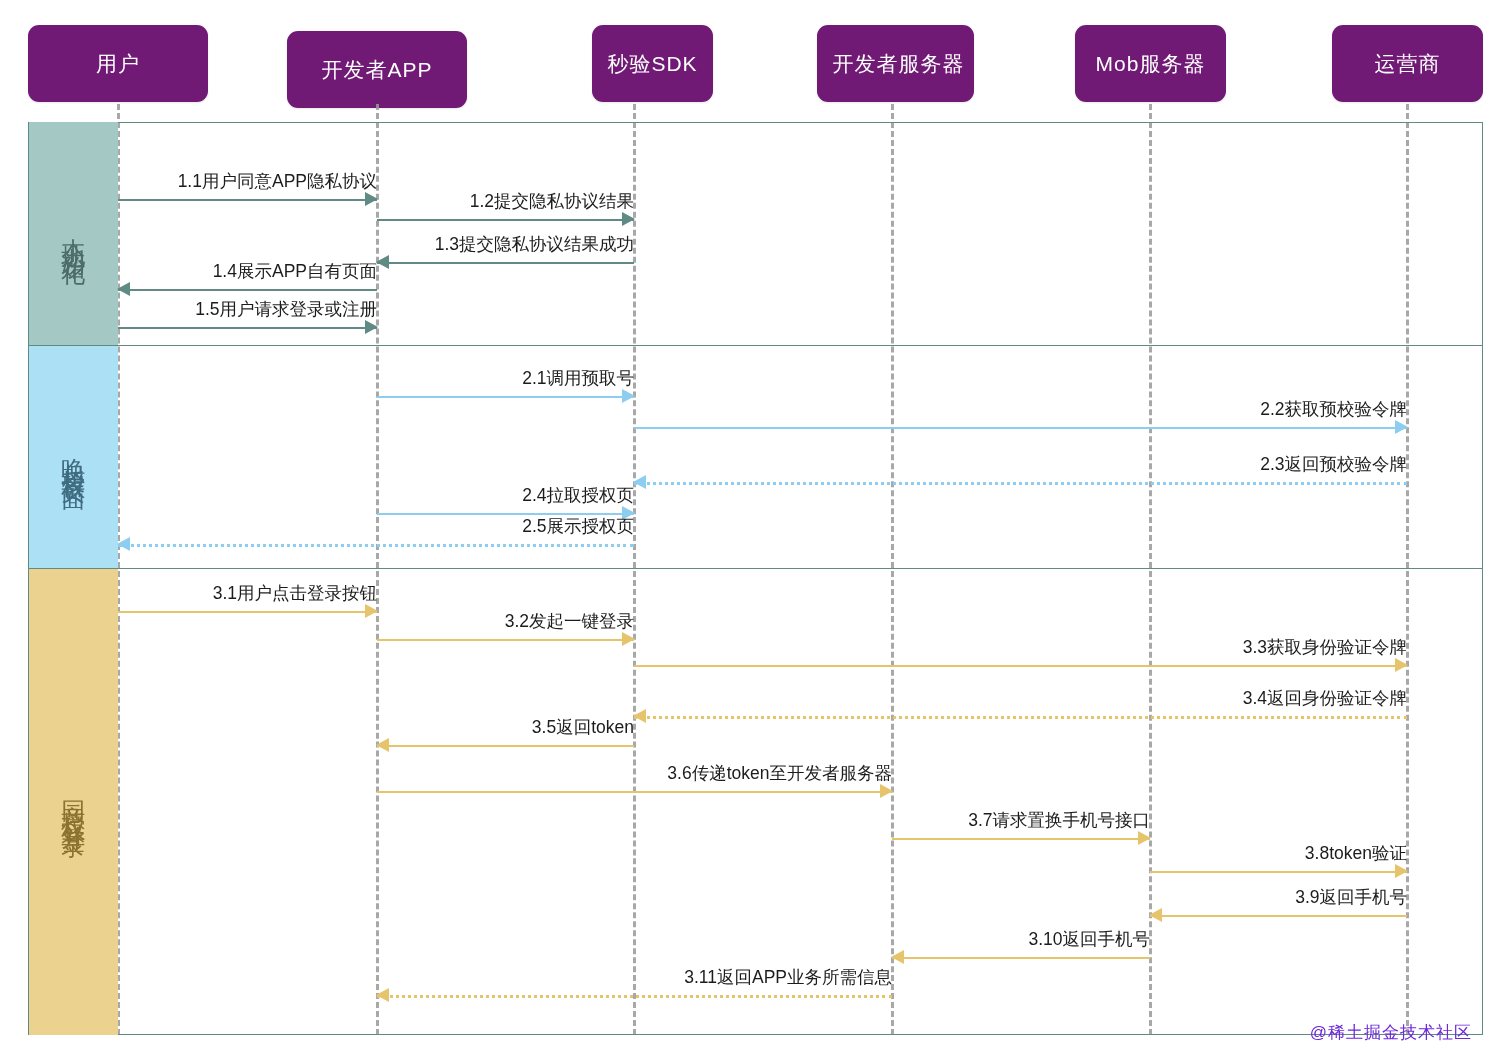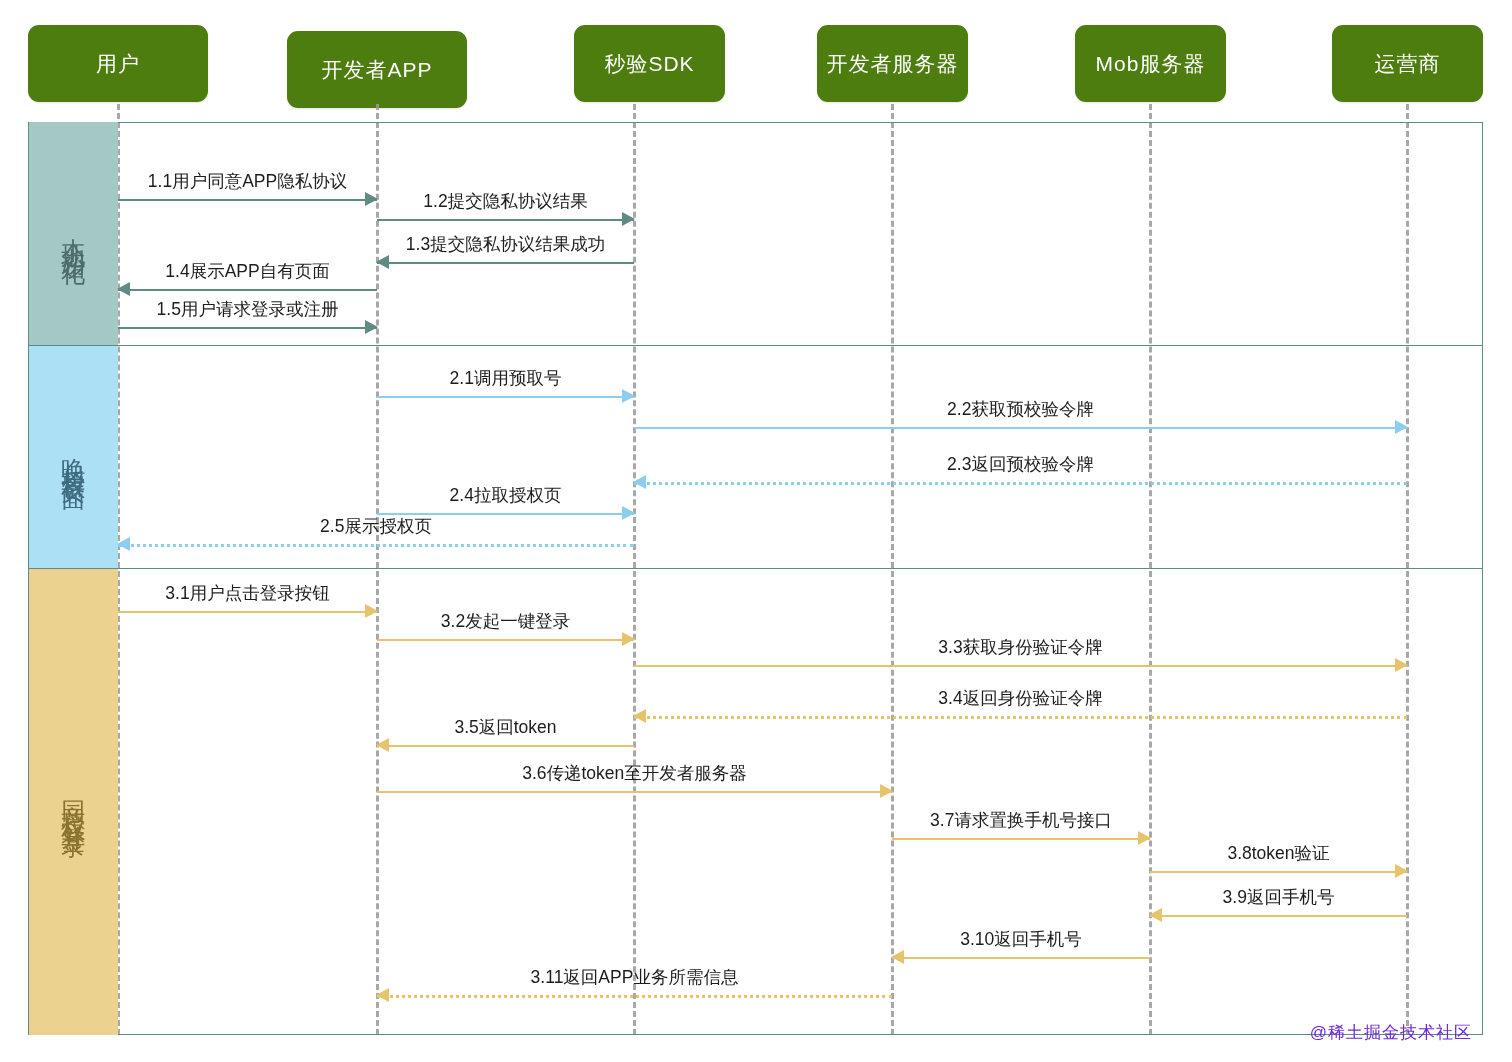--- a/index.html
+++ b/index.html
@@ -5,21 +5,21 @@
 <style>
   html,body{margin:0;padding:0;background:#ffffff;}
   body{width:1512px;height:1062px;position:relative;
        font-family:"Liberation Sans","DejaVu Sans",sans-serif;
        -webkit-font-smoothing:antialiased;overflow:hidden;}
 
   #stage{position:absolute;left:0;top:0;width:1512px;height:1062px;}
 
   
   .actor{position:absolute;top:25px;height:77px;border-radius:11px;
-         background:#4d7c0f;color:#ffffff;display:flex;align-items:center;
+         background:#701a75;color:#ffffff;display:flex;align-items:center;
          justify-content:center;font-size:21px;letter-spacing:1px;
          box-shadow:0 1px 2px rgba(0,0,0,.10);}
 
   
   .lifeline{position:absolute;top:104px;width:0;height:931px;
             border-left:3px dashed #9a9a9a;opacity:.85;}
 
   
   .frame{position:absolute;left:28px;top:122px;width:1455px;height:913px;
          border:1.5px solid #5f8b84;box-sizing:border-box;}
@@ -41,21 +41,21 @@
   
   .msg{position:absolute;height:0;}
   .msg .line{position:absolute;left:0;top:0;width:100%;height:0;}
   .msg.solid .line{border-top:2.5px solid var(--c);}
   .msg.dotted .line{border-top:3px dotted var(--c);}
   .msg .head{position:absolute;top:-7px;width:0;height:0;
              border-top:7.5px solid transparent;border-bottom:7.5px solid transparent;}
   .msg.right .head{right:-1px;border-left:13px solid var(--c);}
   .msg.left  .head{left:-1px;border-right:13px solid var(--c);}
   .msg .label{position:absolute;left:0;width:100%;top:-30px;
-              text-align:center;font-size:17.5px;color:#1c1c1c;
+              text-align:right;font-size:17.5px;color:#1c1c1c;
               white-space:nowrap;}
 
   .c-teal{--c:#5f8b84;}
   .c-blue{--c:#8ccdf0;}
   .c-gold{--c:#e6c46c;}
 
   
   .watermark{position:absolute;right:40px;bottom:18px;font-size:17px;
              color:#6d28d9;letter-spacing:1px;}
 </style>
@@ -64,24 +64,24 @@
 
 <div id="stage">
 
   <div id="actors-layer">
       <div class="actor" style="left: 28px; width: 180px;">
         <span>用户</span>
       </div>
       <div class="actor" style="left: 287px; width: 180px; margin-top: 6px;">
         <span>开发者APP</span>
       </div>
-      <div class="actor" style="left: 574px; width: 151px;">
+      <div class="actor" style="left: 592px; width: 121px;">
         <span>秒验SDK</span>
       </div>
-      <div class="actor" style="left: 817px; width: 151px;">
+      <div class="actor" style="left: 817px; width: 151px; padding-left: 6px;">
         <span>开发者服务器</span>
       </div>
       <div class="actor" style="left: 1075px; width: 151px;">
         <span>Mob服务器</span>
       </div>
       <div class="actor" style="left: 1332px; width: 151px;">
         <span>运营商</span>
       </div>
     </div>
   <div id="lifelines-layer">

